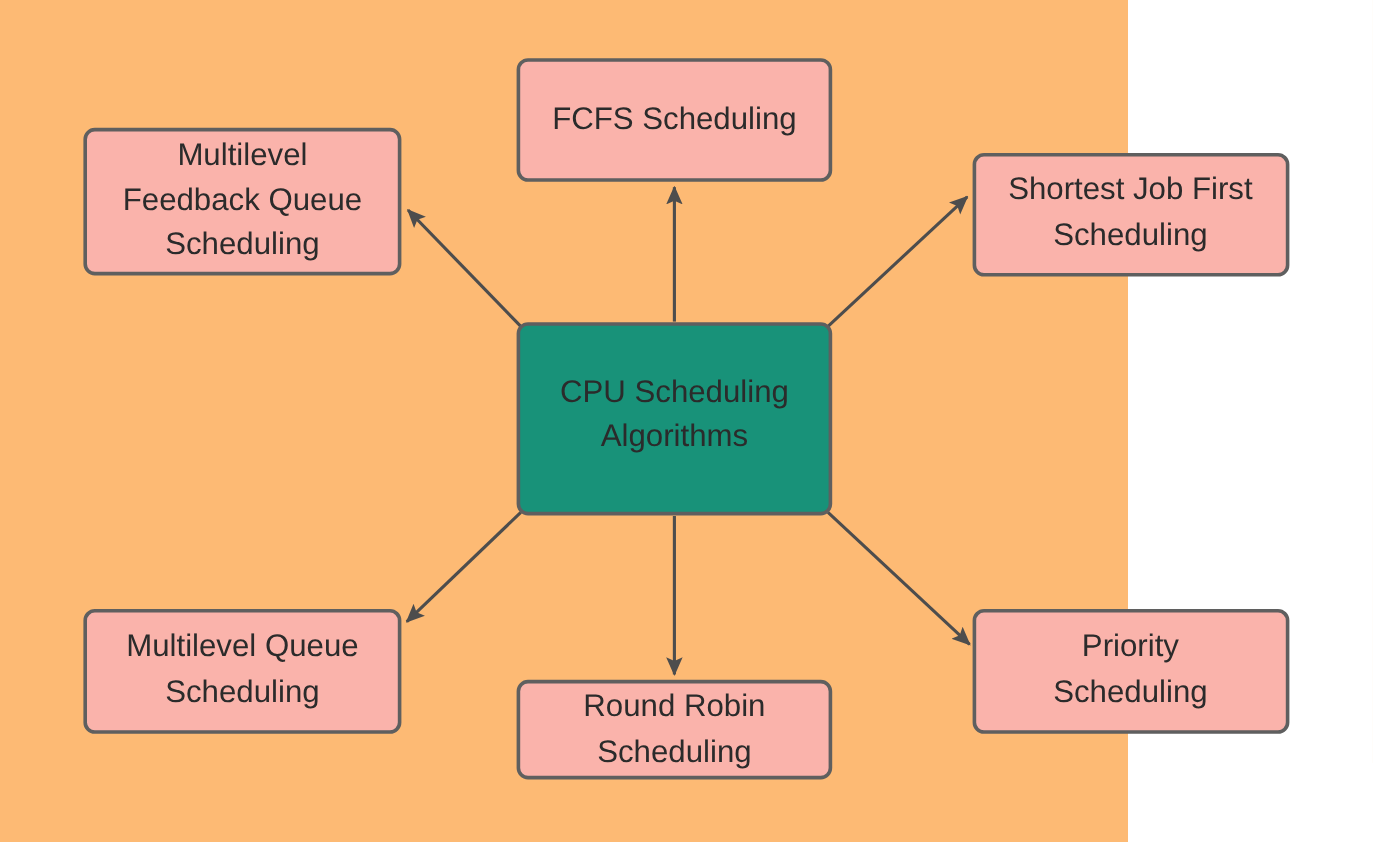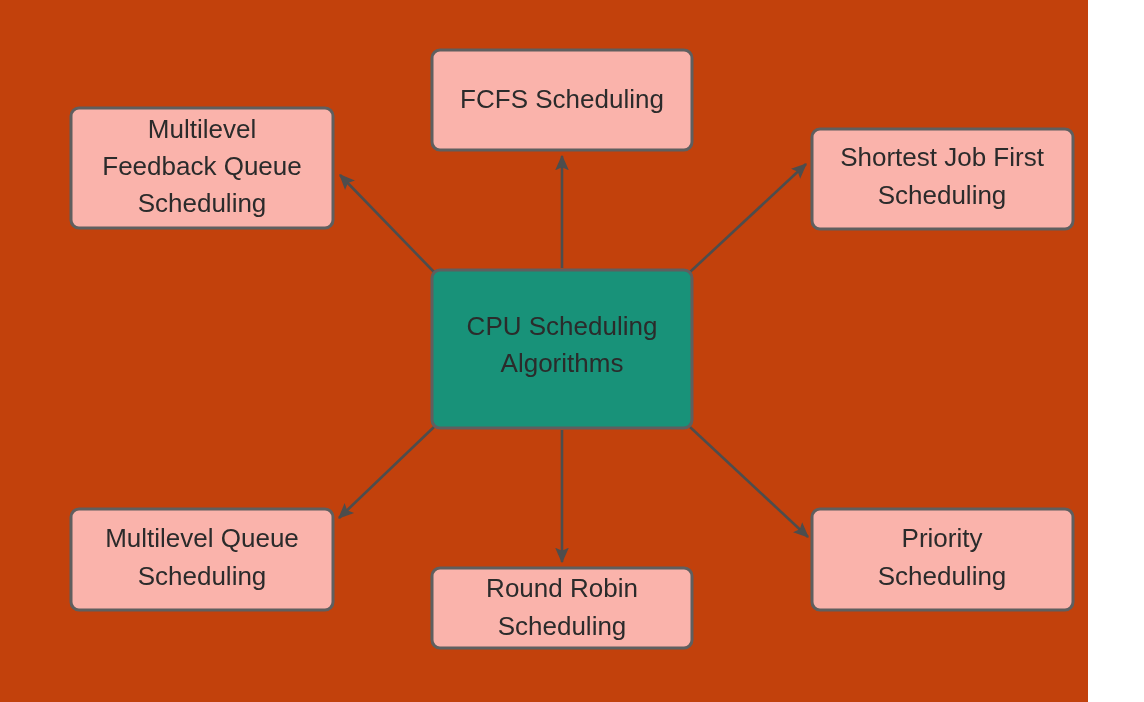--- a/index.html
+++ b/index.html
@@ -8,23 +8,23 @@
     background: #ffffff;
   }
   body {
     width: 1144px;
     height: 702px;
     font-family: "Liberation Sans", sans-serif;
     overflow: hidden;
   }
   #diagram-root {
     position: relative;
-    width: 1088px;
+    width: 940px;
     height: 702px;
-    background: #c2410c;
+    background: #fdba74;
   }
   svg#flow {
     position: absolute;
     top: 0;
     left: 0;
     width: 1144px;
     height: 702px;
     display: block;
   }
   .node-rect {

